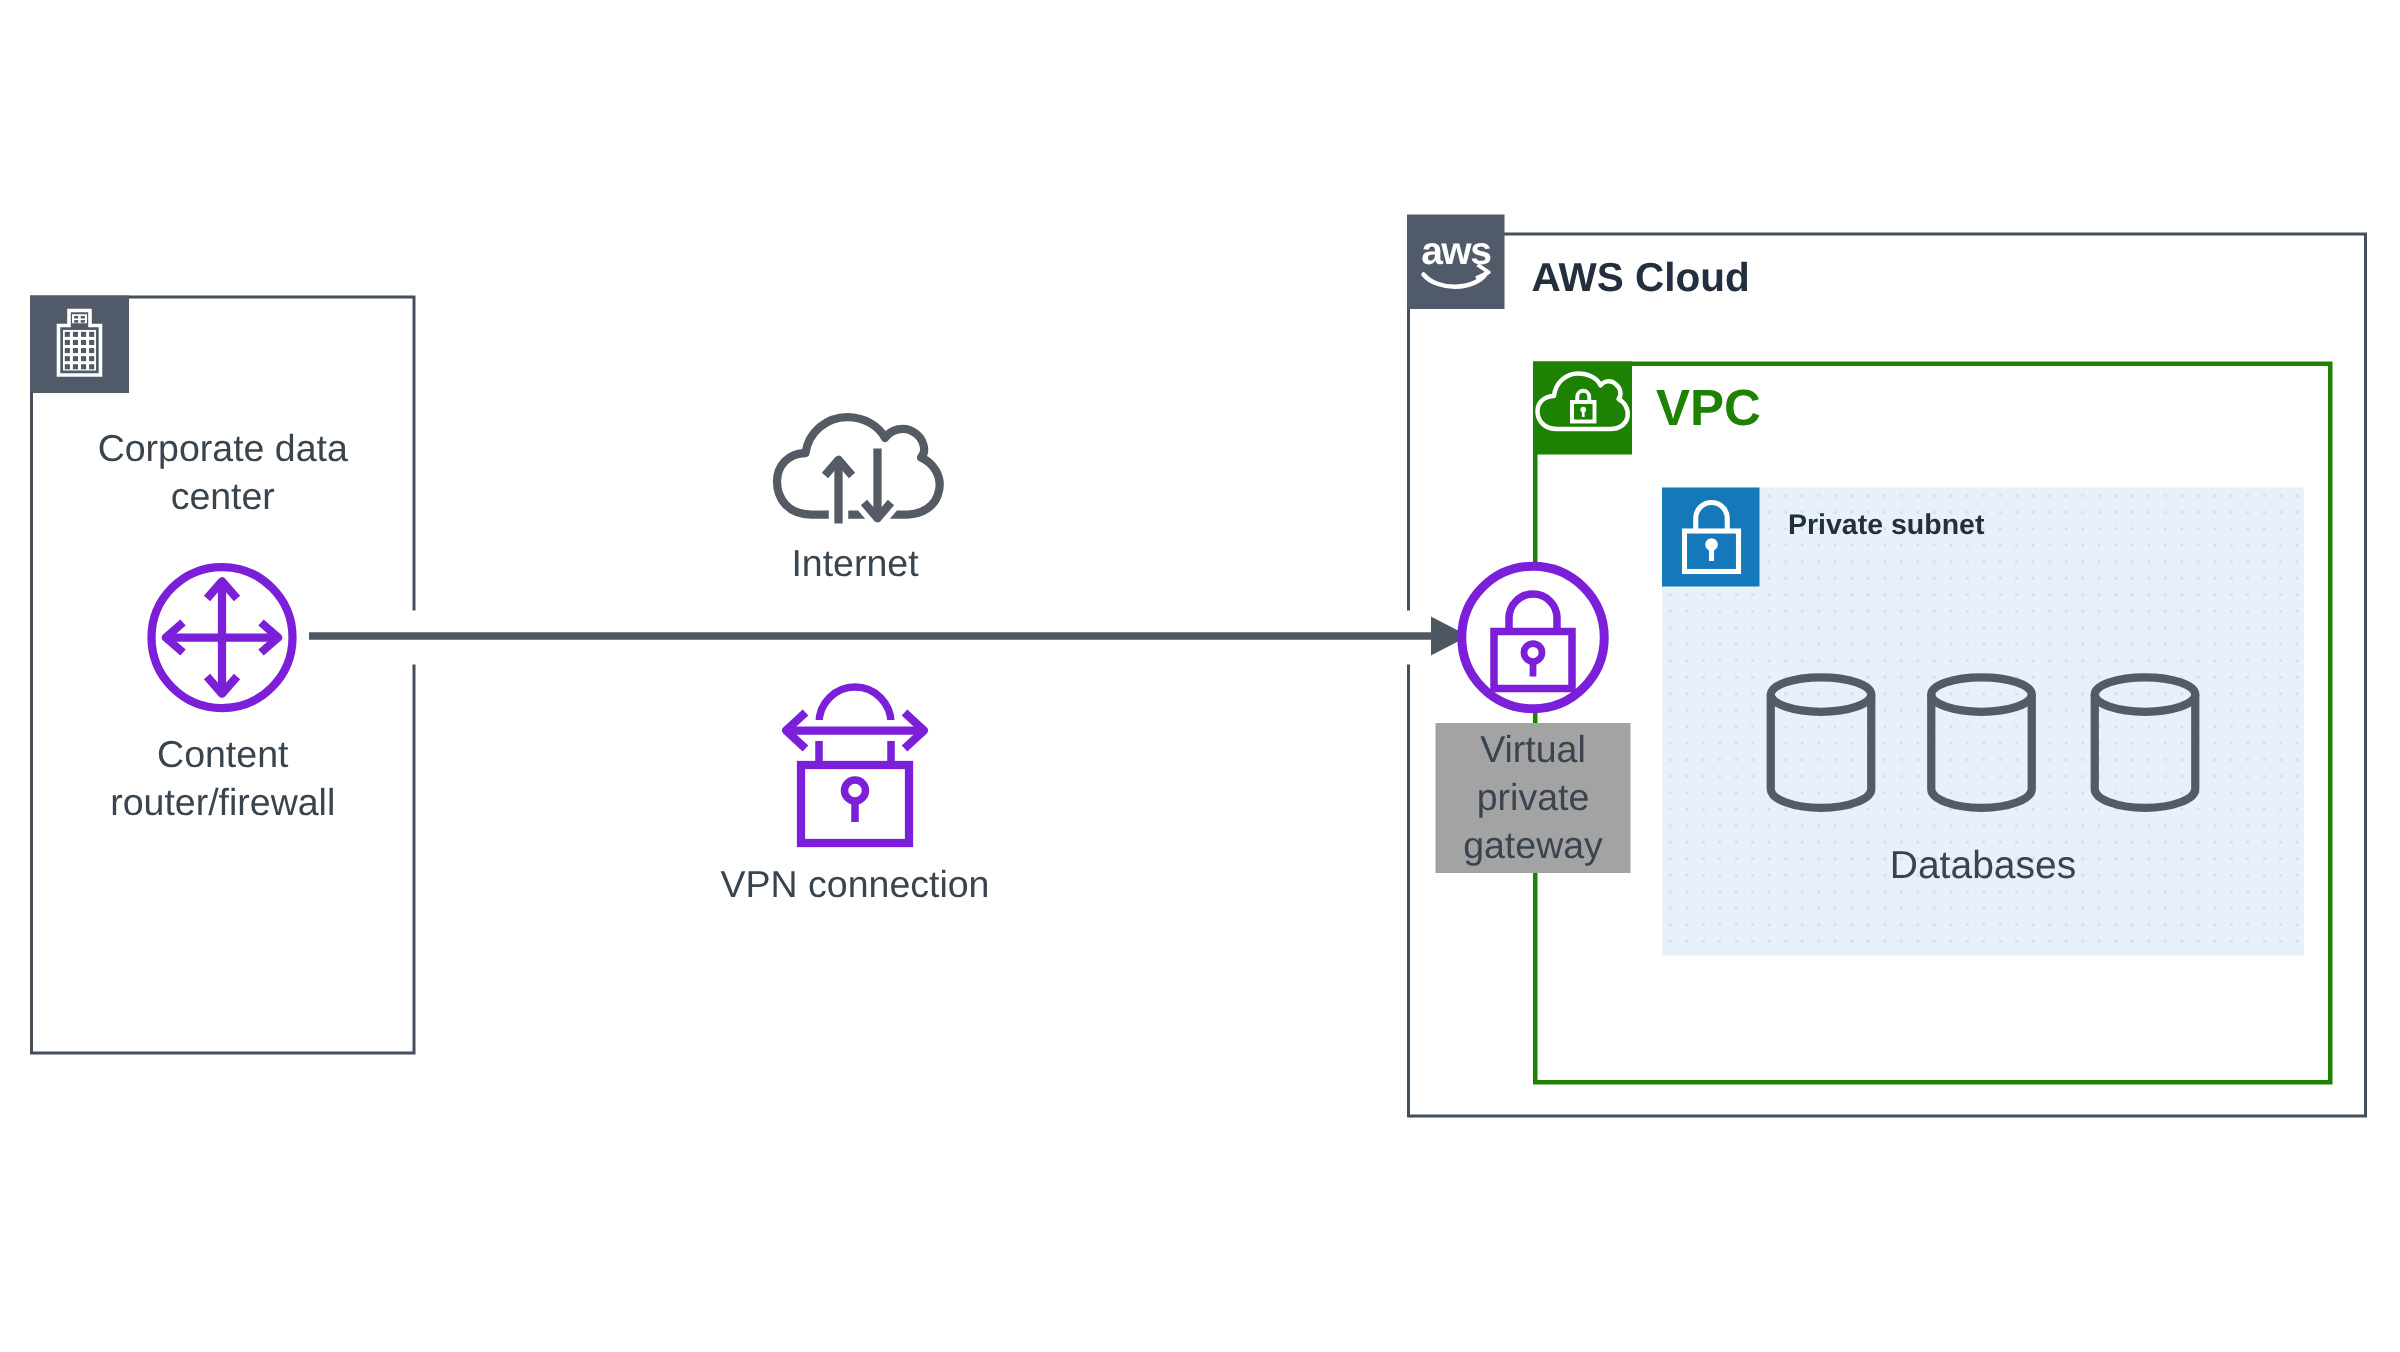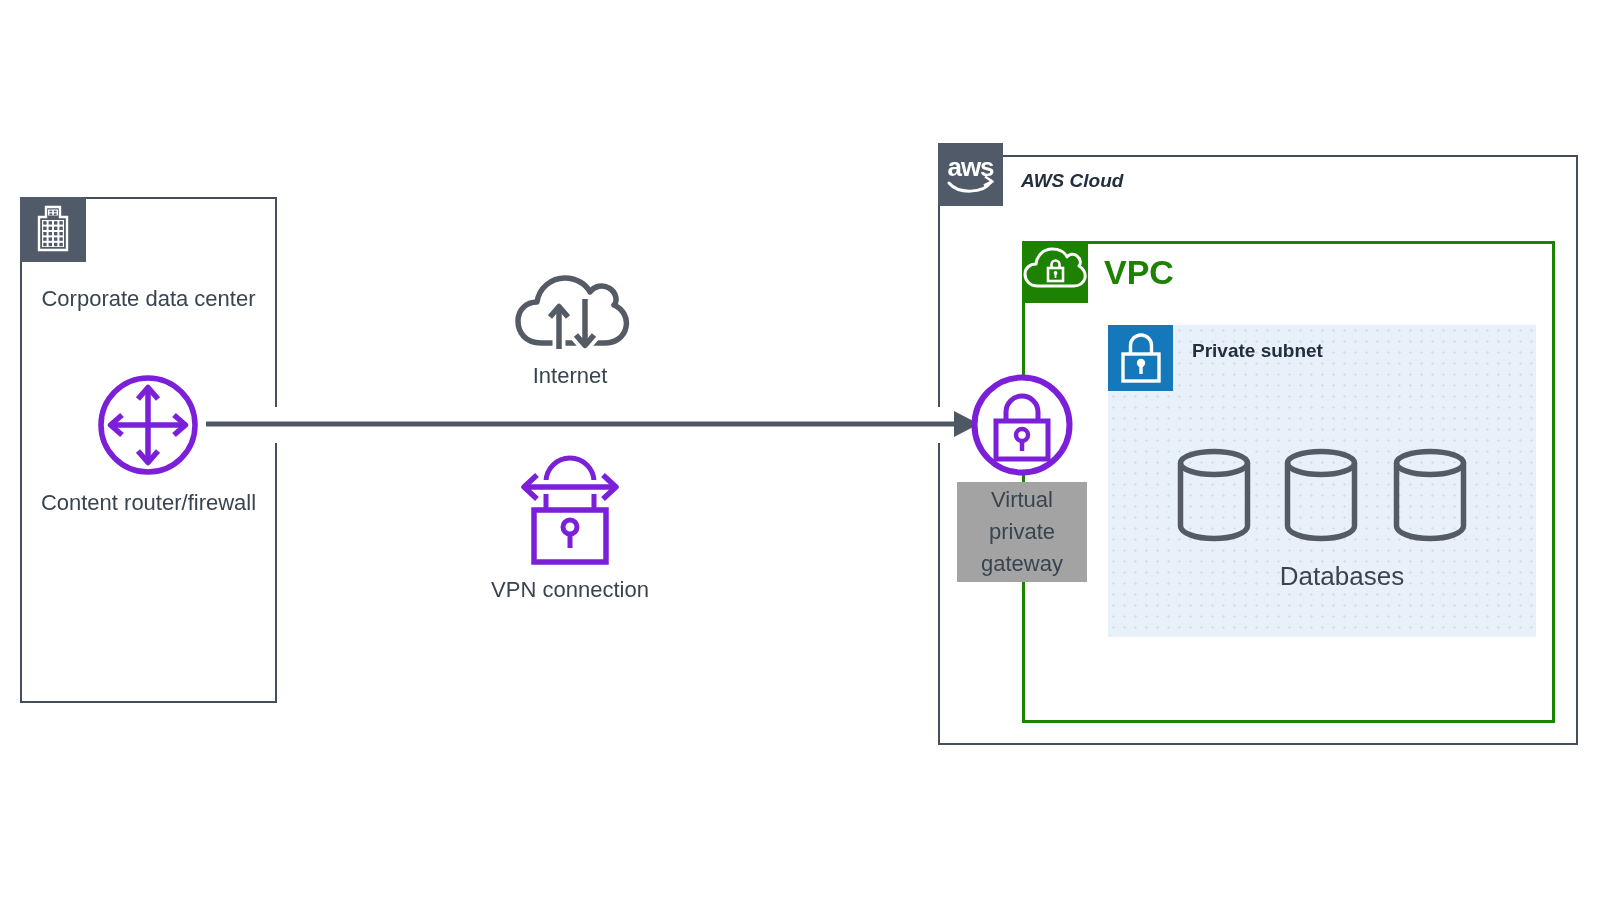--- a/index.html
+++ b/index.html
@@ -13,21 +13,21 @@
   .aws-box{left:938px;top:155px;width:640px;height:590px;border:2.5px solid #454f5b;}
   .vpc-box{left:1022px;top:241px;width:533px;height:482px;border:3px solid #1d8102;}
   .subnet-box{left:1108px;top:325px;width:428px;height:312px;
     background-color:#e8f1f9;
     background-image:radial-gradient(#d2e1f0 1.1px, transparent 1.1px);
     background-size:11px 11px;}
   .icon-square{position:absolute;display:flex;align-items:center;justify-content:center;}
   .sq-slate{background:#505a68;}
   .sq-green{background:#1d8102;}
   .sq-blue{background:#1478ba;}
-  .label{position:absolute;text-align:center;font-size:22px;line-height:32px;color:#39444f;}
+  .label{position:absolute;text-align:center;font-size:25px;line-height:32px;color:#39444f;}
   .heading{position:absolute;font-weight:bold;color:#232f3e;white-space:nowrap;}
   .vpg-label{background:#a3a3a3;padding:2px 0;}
   .patch{position:absolute;background:#ffffff;}
   svg{display:block;}
 </style>
 </head>
 <body>
 
 <div id="canvas">
 
@@ -83,21 +83,21 @@
   <div class="label" style="left:38px;top:487px;width:221px;">Content router/firewall</div>
 
   <div class="box aws-box"></div>
   <div class="icon-square sq-slate" style="left:938px;top:143px;width:65px;height:63px;">
     <svg width="65" height="63" viewBox="0 0 65 63">
       <text x="32.5" y="33" font-size="26" font-weight="bold" letter-spacing="-1" fill="#ffffff" text-anchor="middle" font-family="Liberation Sans, DejaVu Sans, sans-serif">aws</text>
       <path d="M11,40 C 20,51 45,51 53,39" stroke="#ffffff" stroke-width="3" fill="none" stroke-linecap="round"></path>
       <path d="M47,33.5 L54.5,38.5 L46,42.5" stroke="#ffffff" stroke-width="2.6" fill="none" stroke-linejoin="round"></path>
     </svg>
   </div>
-  <div class="heading" style="left:1021px;top:170px;font-size:19px;font-style:italic;">AWS Cloud</div>
+  <div class="heading" style="left:1021px;top:170px;font-size:27px;">AWS Cloud</div>
 
   <div class="box vpc-box"></div>
   <div class="icon-square sq-green" style="left:1022px;top:241px;width:66px;height:62px;">
     <svg width="66" height="62" viewBox="0 0 66 62">
       <path d="M16,45 C 7,45 3,39 3,33 C 3,27 8,23 14,23 C 15,14 22,8 30,8 C 37,8 43,11 45,16 C 47,13 52,12 55,15 C 59,18 59,23 57,25 C 61,27 64,32 63,37 C 62,42 57,45 52,45 Z" fill="none" stroke="#ffffff" stroke-width="3" stroke-linejoin="round"></path>
       <path d="M29.5,27 V23.5 a4,4 0 0 1 8,0 V27" fill="none" stroke="#ffffff" stroke-width="2.6"></path>
       <rect x="26" y="27" width="15" height="13" fill="none" stroke="#ffffff" stroke-width="2.6"></rect>
       <circle cx="33.5" cy="32" r="1.9" fill="#ffffff"></circle>
       <rect x="32.6" y="33" width="1.8" height="4" fill="#ffffff"></rect>
     </svg>
@@ -126,21 +126,21 @@
       <ellipse cx="38" cy="15" rx="33.5" ry="11.5"></ellipse>
       <path d="M4.5,15 V78 a33.5,12.5 0 0 0 67,0 V15"></path>
     </svg>
   </div>
   <div class="abs" style="left:1392px;top:448px;">
     <svg width="76" height="95" viewBox="0 0 76 95" fill="none" stroke="#545b64" stroke-width="5.5">
       <ellipse cx="38" cy="15" rx="33.5" ry="11.5"></ellipse>
       <path d="M4.5,15 V78 a33.5,12.5 0 0 0 67,0 V15"></path>
     </svg>
   </div>
-  <div class="label" style="left:1108px;top:560px;width:428px;font-size:26px;padding-left:20px;">Databases</div>
+  <div class="label" style="left:1108px;top:560px;width:428px;font-size:26px;">Databases</div>
 
   <div class="patch" style="left:269px;top:407px;width:17px;height:36px;"></div>
   <div class="patch" style="left:930px;top:407px;width:17px;height:36px;"></div>
 
   <div class="abs" style="left:206px;top:400px;">
     <svg width="776" height="48" viewBox="0 0 776 48">
       <line x1="0" y1="24" x2="751" y2="24" stroke="#4e5863" stroke-width="5"></line>
       <polygon points="748,11 773,24 748,37" fill="#4e5863"></polygon>
     </svg>
   </div>

